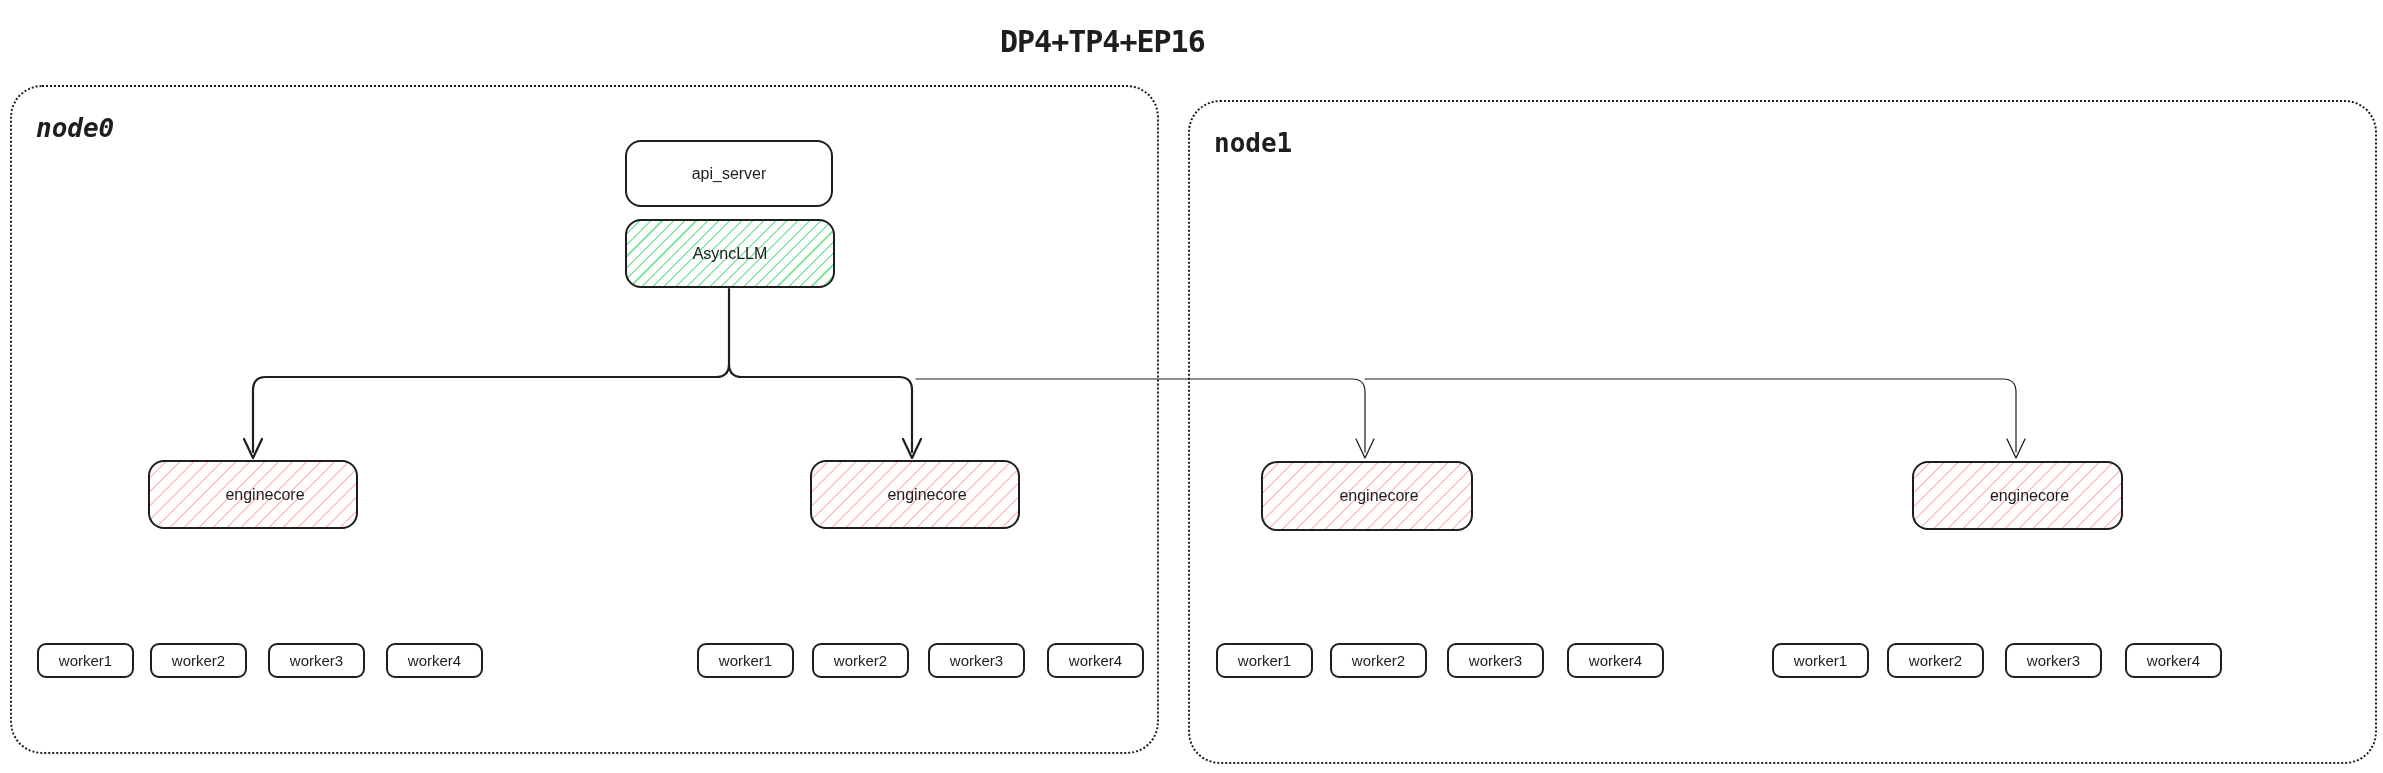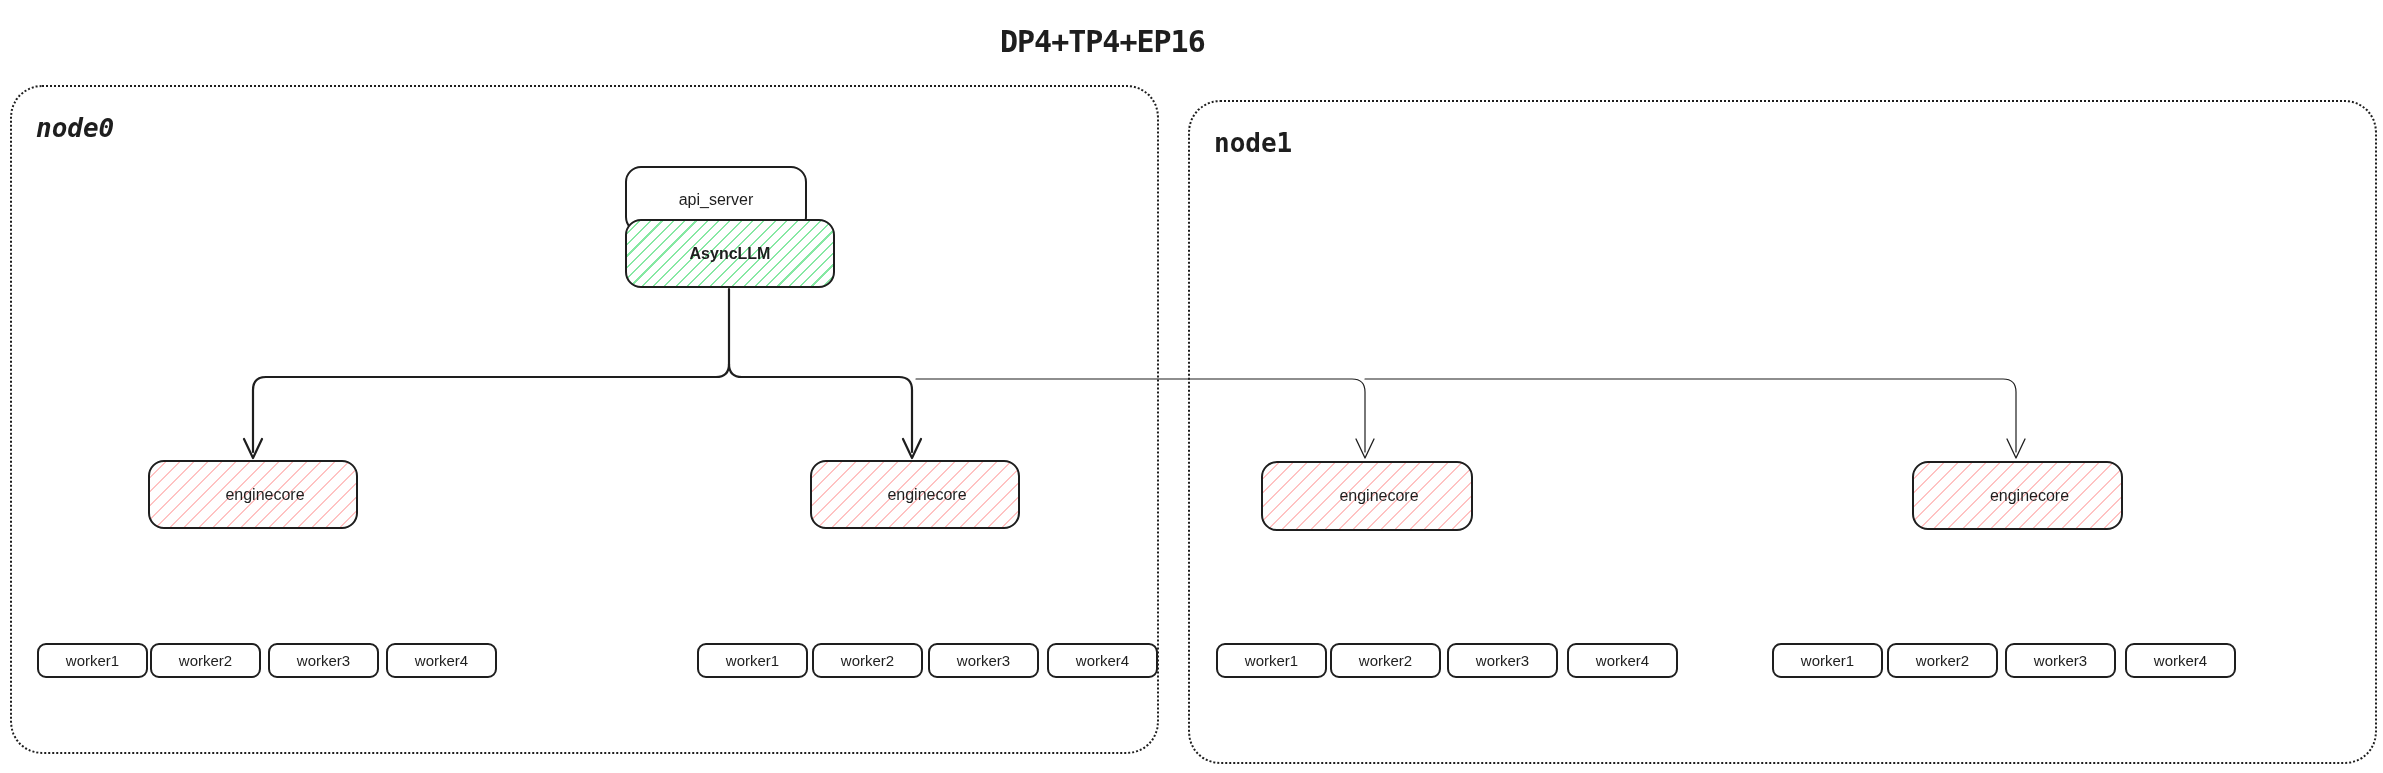--- a/index.html
+++ b/index.html
@@ -54,31 +54,31 @@
     background: repeating-linear-gradient(135deg,
       var(--green-hatch, #86e8a3) 0px, var(--green-hatch, #86e8a3) 1.5px,
       transparent 1.5px, transparent 8px) #ffffff;
   }
   .hatch-red {
     background: repeating-linear-gradient(135deg,
       var(--red-hatch, #ffc2c2) 0px, var(--red-hatch, #ffc2c2) 1.4px,
       transparent 1.4px, transparent 10px) #ffffff;
     padding-left: 24px;
   }
-  .api       { left: 625px;  top: 166px; width: 182px; height: 67px; }
-  .asyncllm  { left: 625px;  top: 219px; width: 210px; height: 69px; font-weight: bold; }
+  .api       { left: 625px;  top: 140px; width: 208px; height: 67px; }
+  .asyncllm  { left: 625px;  top: 219px; width: 210px; height: 69px; }
   .ec1 { left: 148px;  top: 460px; width: 210px; height: 69px; }
   .ec2 { left: 810px;  top: 460px; width: 210px; height: 69px; }
   .ec3 { left: 1261px; top: 461px; width: 212px; height: 70px; }
   .ec4 { left: 1912px; top: 461px; width: 211px; height: 69px; }
   .worker {
     position: absolute;
     box-sizing: border-box;
     top: 643px;
-    width: 111px; height: 35px;
+    width: 97px; height: 35px;
     border: 2px solid var(--stroke, #1e1e1e);
     border-radius: 9px;
     display: flex;
     align-items: center;
     justify-content: center;
     font-size: 15px;
     background: #ffffff;
     white-space: nowrap;
   }
   .g1w1 { left: 37px; }   .g1w2 { left: 150px; }  .g1w3 { left: 268px; }  .g1w4 { left: 386px; }

